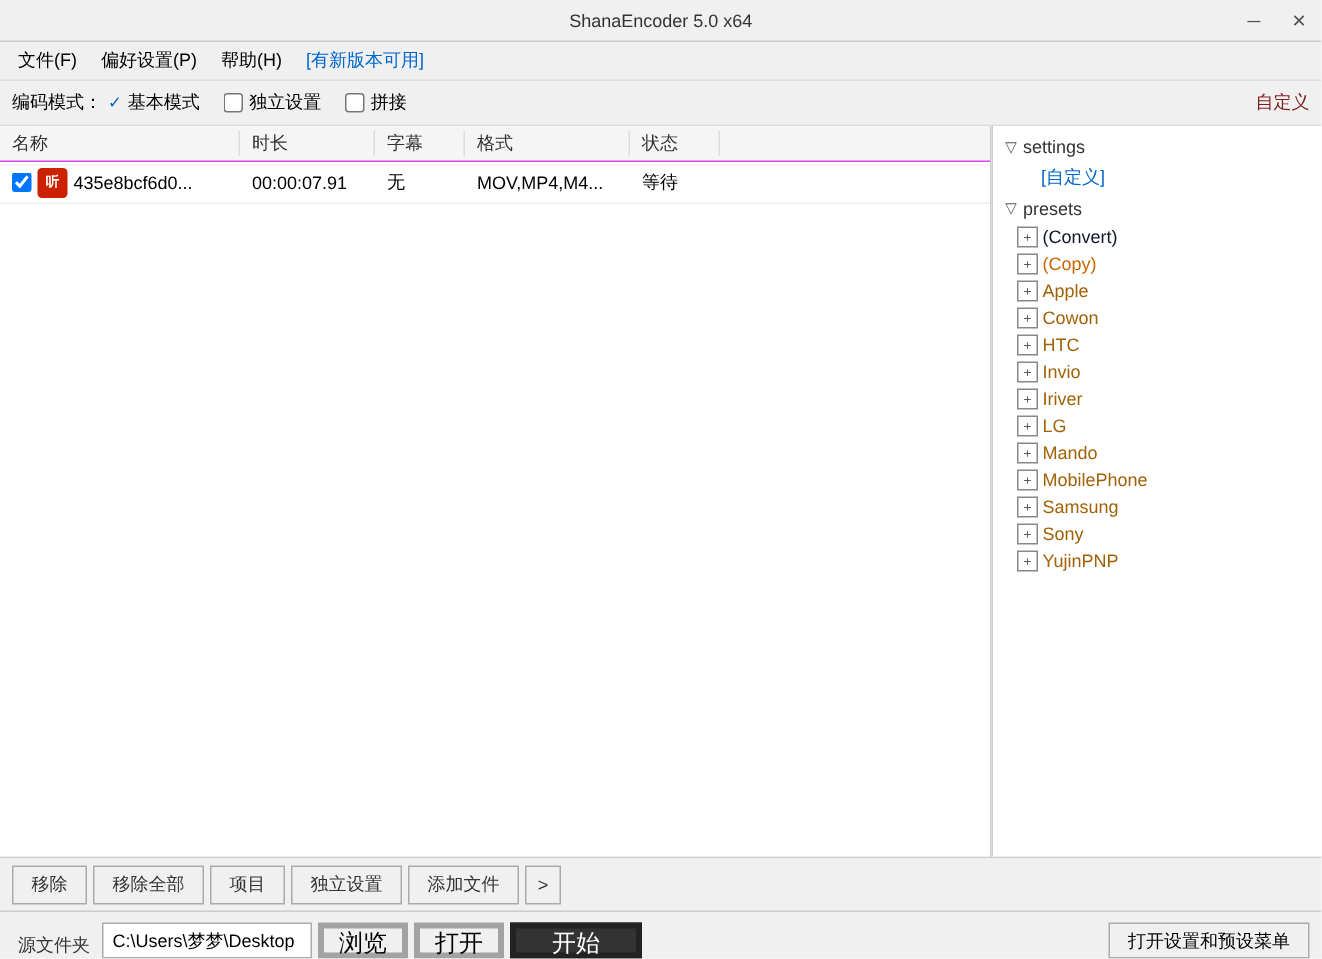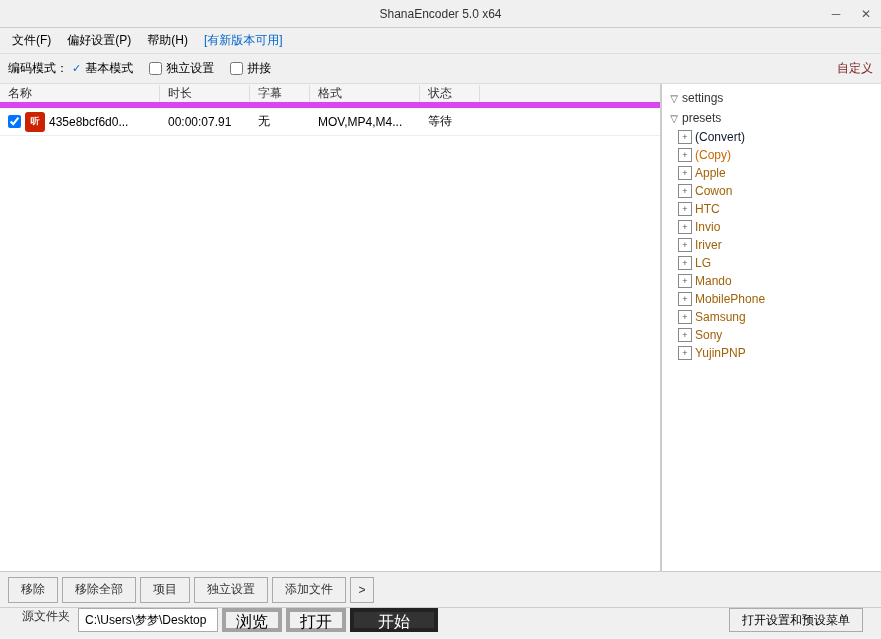--- a/index.html
+++ b/index.html
@@ -109,23 +109,23 @@
       flex: 1;
       border-right: 1px solid #ccc;
       display: flex;
       flex-direction: column;
     }
 
     
     .table-header {
       display: flex;
       background: #f5f5f5;
-      border-bottom: 6px solid #d946ef;
+      border-bottom: 1px solid #d946ef;
       height: 24px;
-      align-items: flex-end;
+      align-items: center;
     }
     .th {
       padding: 0 8px;
       font-size: 12px;
       color: #333;
       border-right: 1px solid #ddd;
     }
     .th-name { width: 160px; }
     .th-duration { width: 90px; }
     .th-subtitle { width: 60px; }
@@ -252,22 +252,22 @@
       padding: 0;
       text-align: center;
     }
 
     
     .statusbar {
       height: 32px;
       background: #f0f0f0;
       border-top: 1px solid #ccc;
       display: flex;
-      align-items: flex-start;
-      padding: 0 18px;
+      align-items: flex-end;
+      padding: 0 8px;
       gap: 4px;
     }
     .status-label {
       font-size: 12px;
       color: #333;
       padding: 0 4px;
     }
     .status-path {
       height: 24px;
       border: 1px solid #aaa;
@@ -368,20 +368,24 @@
     </div>
   </div>
 
   <div class="preset-panel">
 
     <div class="tree-item">
       <div class="tree-expander">▽</div>
       <span class="tree-label settings-root">settings</span>
     </div>
 
+    <div class="tree-item indent1">
+      <div class="tree-expander"></div>
+      <span class="tree-label custom">[自定义]</span>
+    </div>
 
     <div class="tree-item">
       <div class="tree-expander">▽</div>
       <span class="tree-label presets-root">presets</span>
     </div>
 
     <div class="tree-item indent1">
       <div class="tree-icon">+</div>
       <span class="tree-label convert">(Convert)</span>
     </div>

